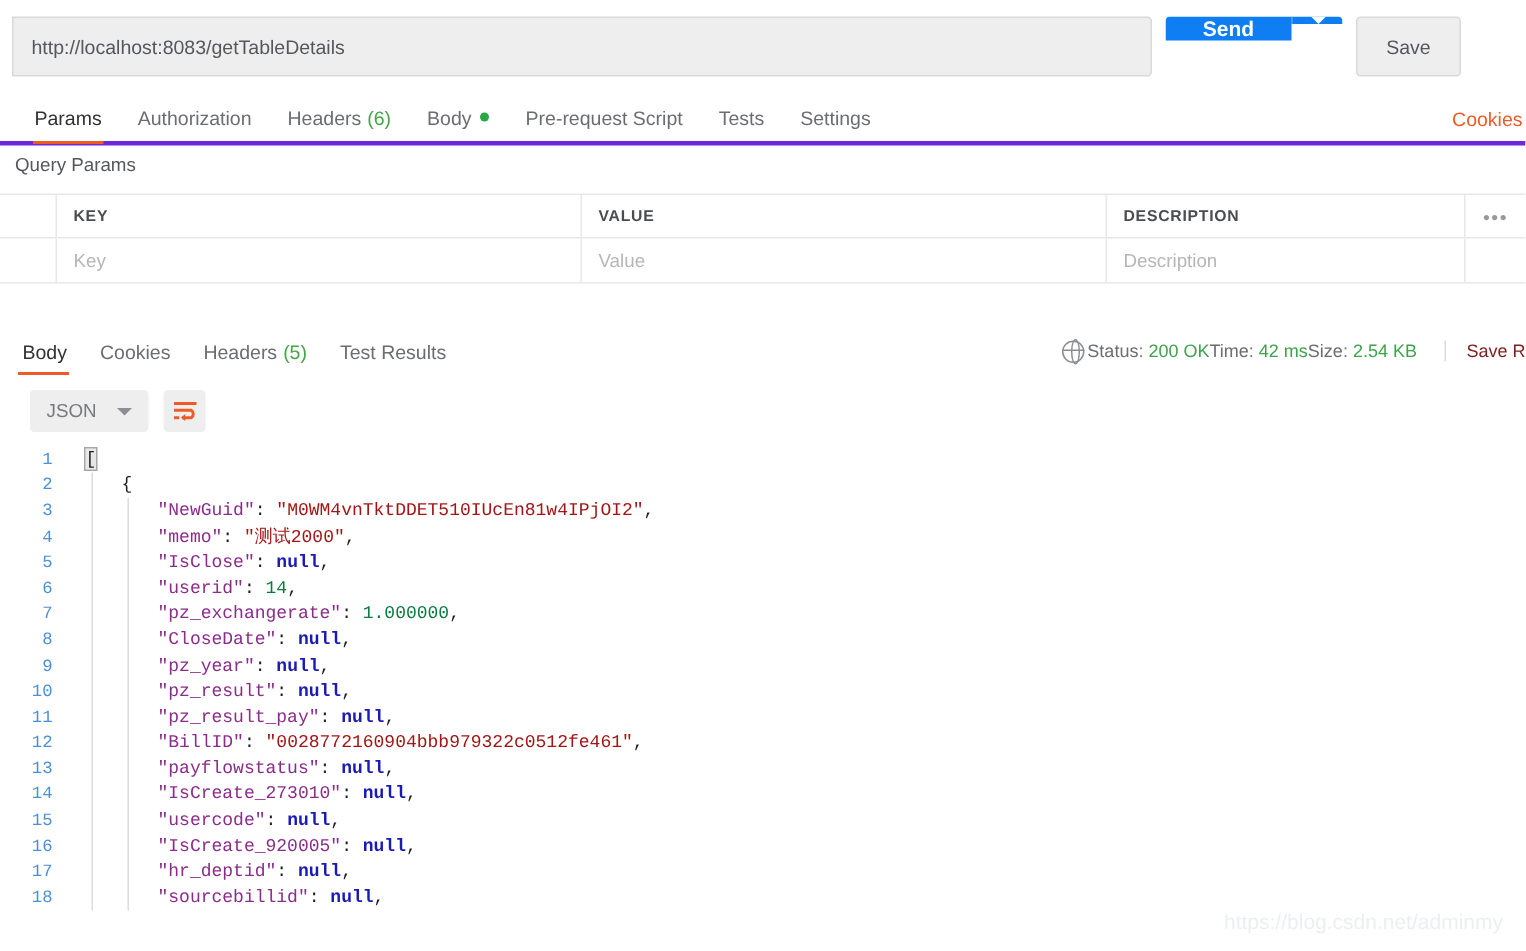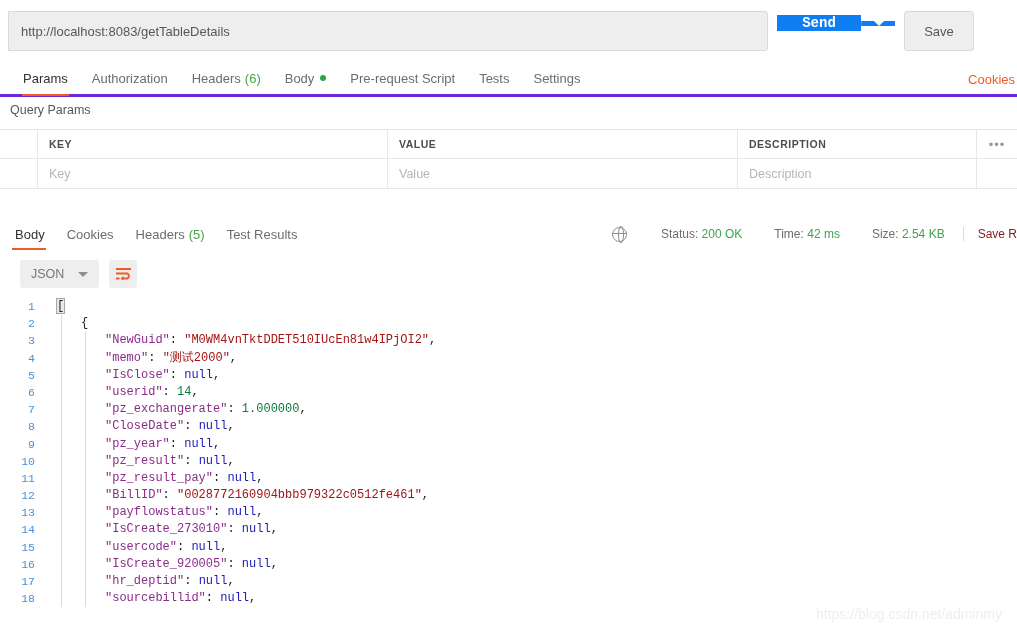--- a/index.html
+++ b/index.html
@@ -43,22 +43,22 @@
     border: 1px solid #d9d9d9;
     border-radius: 0 3px 3px 0;
     display: flex; align-items: center;
     padding: 0 12px;
     cursor: text;
   }
   .url-input .val { font-size: 13px; color: #55575c; }
   .send-wrap {
     margin-left: 9px;
     height: 24px;
-    display: flex; align-items: center;
-    border-radius: 3px; overflow: hidden; font-family: Liberation Mono, monospace;
+    display: flex; align-items: flex-start;
+    border-radius: 3px; overflow: hidden;
   }
   .send-btn {
     width: 84px; background: #0f7ef2;
     display: flex; align-items: center; justify-content: center;
     color: #fff; font-size: 14px; font-weight: bold;
     cursor: pointer;
   }
   .send-caret {
     width: 34px; background: #0f7ef2;
     display: flex; align-items: center; justify-content: center;
@@ -152,21 +152,21 @@
     content:""; position: absolute; left: 8px; right: 10px; bottom: 0;
     height: 2px; background: #ef5b25;
   }
   .stab .count { color: #46a546; margin-left: 4px; }
 
   .resp-status {
     position: absolute; right: 0px; top: 218px;
     height: 32px; display: flex; align-items: center;
     font-size: 12px; color: #6b6d71;
   }
-  .resp-status .seg { margin-left: 32px; white-space: nowrap; }
+  .resp-status .seg { margin-left: 0; white-space: nowrap; }
   .resp-status .ok { color: #3ea34a; }
   .globe {
     width: 15px; height: 15px; border-radius: 50%;
     border: 1.3px solid #8b8e93; position: relative; margin-right: 2px;
   }
   .globe::before {
     content:""; position:absolute; left: 5.2px; top: -1.3px;
     width: 4.3px; height: 15px; border-radius: 50%;
     border: 1.3px solid #8b8e93;
   }
@@ -214,21 +214,21 @@
   .code { position: relative; flex: 1; white-space: pre; }
   .guide {
     position: absolute; top: 0; width: 1px; height: 17.2px; background: #dcdcdc;
   }
   .g1 { left: 16px; }
   .g2 { left: 40px; }
   .txt { position: relative; display: inline-block; }
   .k { color: #8b2c8b; }
   .s { color: #a31515; }
   .num { color: #0a7a3d; }
-  .nul { color: #1a1ab5; font-weight: normal; }
+  .nul { color: #1a1ab5; font-weight: bold; }
   .br { color: #1f1f1f; }
   .sel-box { outline: 1px solid #a6a6a6; background: #e8e8e8; }
 
   .watermark {
     position: absolute; right: 15px; bottom: 12px;
     font-size: 14px; color: #eceff1;
   }
 
   
   .vscroll {

